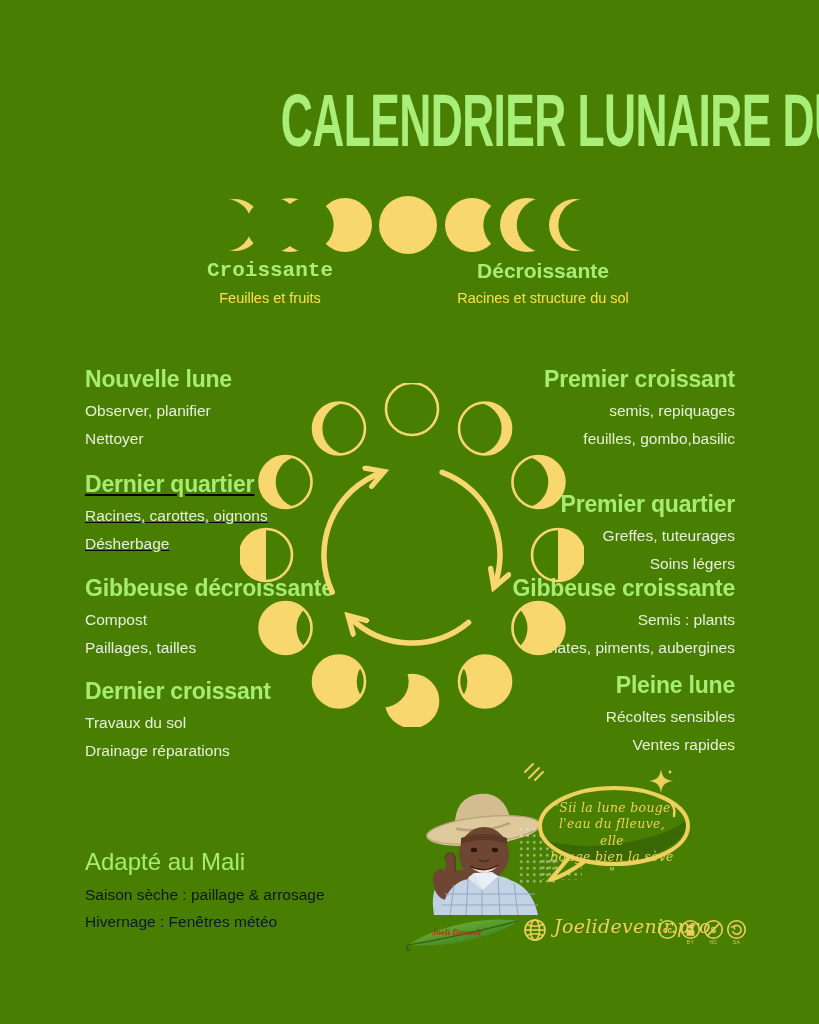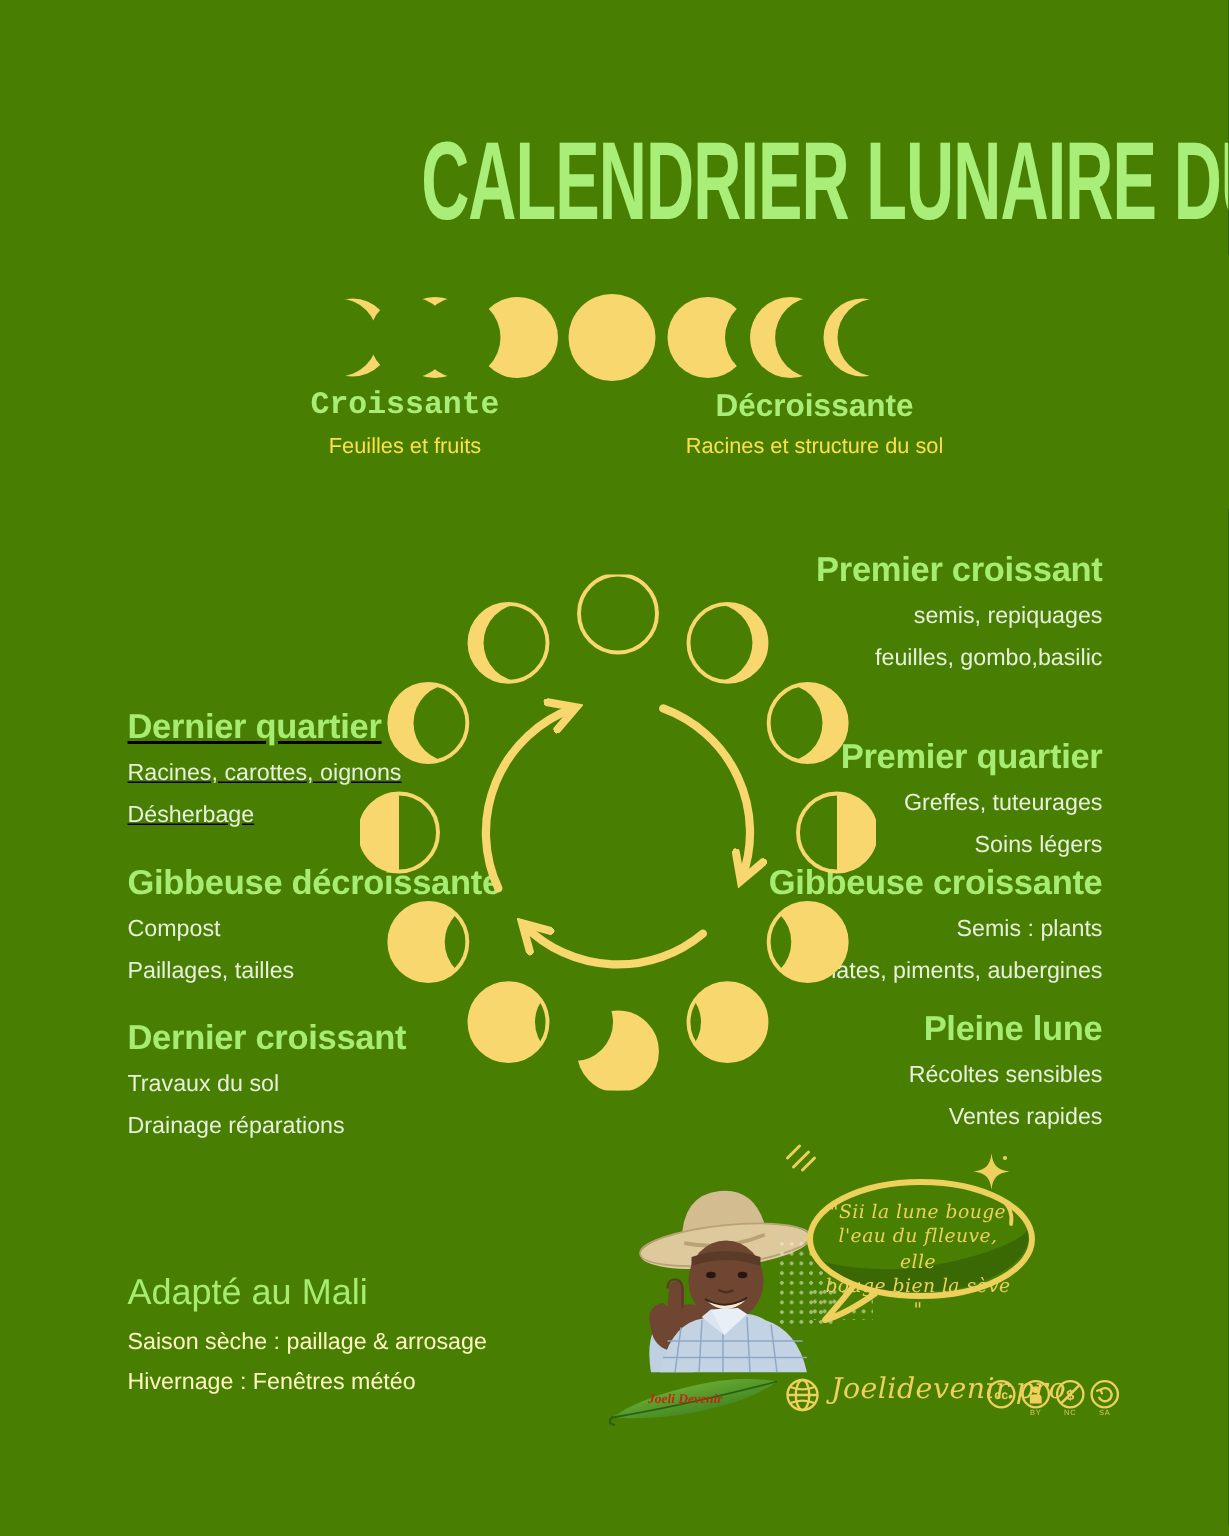--- a/index.html
+++ b/index.html
@@ -24,21 +24,21 @@
   .section{position:absolute;width:300px;}
   .section h3{margin:0 0 9px 0;font-size:23px;letter-spacing:-0.2px;color:#a7ec72;font-weight:bold;}
   .section .ln{font-size:15.5px;color:#e8efdb;margin:0 0 10px 0;}
   .sec-left{left:85px;text-align:left;}
   .sec-right{right:84px;text-align:right;}
   
   #cycle-svg{position:absolute;left:240px;top:383px;width:344px;height:344px;}
   
   .mali{position:absolute;left:85px;top:848px;width:340px;}
   .mali h3{margin:0 0 10px 0;font-size:24px;color:#a7ec72;font-weight:normal;}
-  .mali .ln{font-size:15.5px;color:#fef9c3;margin:0 0 9px 0;}
+  .mali .ln{font-size:15.5px;color:#0f172a;margin:0 0 9px 0;}
   #farmer-svg{position:absolute;left:404px;top:786px;width:140px;height:129px;}
   .dots{position:absolute;background-image:radial-gradient(circle,rgba(235,240,215,0.55) 1.2px,transparent 1.4px);background-size:6.5px 6.5px;}
   #bubble-svg{position:absolute;left:524px;top:784px;width:170px;height:100px;}
   .bubble-text{
     position:absolute;left:548px;top:800px;width:128px;text-align:center;
     font-family:"DejaVu Serif",serif;font-style:italic;font-size:12.5px;line-height:1.3;
     color:#eed05c;letter-spacing:0.3px;
   }
   #sparkle-svg{position:absolute;left:648px;top:768px;width:26px;height:26px;}
   #lines-svg{position:absolute;left:522px;top:762px;width:28px;height:28px;}
@@ -75,20 +75,25 @@
       <circle cx="335" cy="33" r="27" fill="#f8d76e"></circle>
       <circle cx="351.74" cy="33" r="27" fill="#487f03"></circle>
       <circle cx="383" cy="33" r="26" fill="#f8d76e"></circle>
       <circle cx="392.36" cy="33" r="26" fill="#487f03"></circle>
     </svg>
   <div class="strip-label" style="left:160px;top:259px;font-family:Liberation Mono, monospace;">Croissante</div>
   <div class="strip-sub" style="left:150px;top:290px;">Feuilles et fruits</div>
   <div class="strip-label" style="left:433px;top:259px;">Décroissante</div>
   <div class="strip-sub" style="left:423px;top:290px;">Racines et structure du sol</div>
 
+  <div class="section sec-left" style="top:366px;">
+    <h3>Nouvelle lune</h3>
+    <div class="ln">Observer, planifier</div>
+    <div class="ln">Nettoyer</div>
+  </div>
   <div class="section sec-left" style="top:471px;text-decoration:underline;">
     <h3>Dernier quartier</h3>
     <div class="ln">Racines, carottes, oignons</div>
     <div class="ln">Désherbage</div>
   </div>
   <div class="section sec-left" style="top:575px;">
     <h3>Gibbeuse décroissante</h3>
     <div class="ln">Compost</div>
     <div class="ln">Paillages, tailles</div>
   </div>

